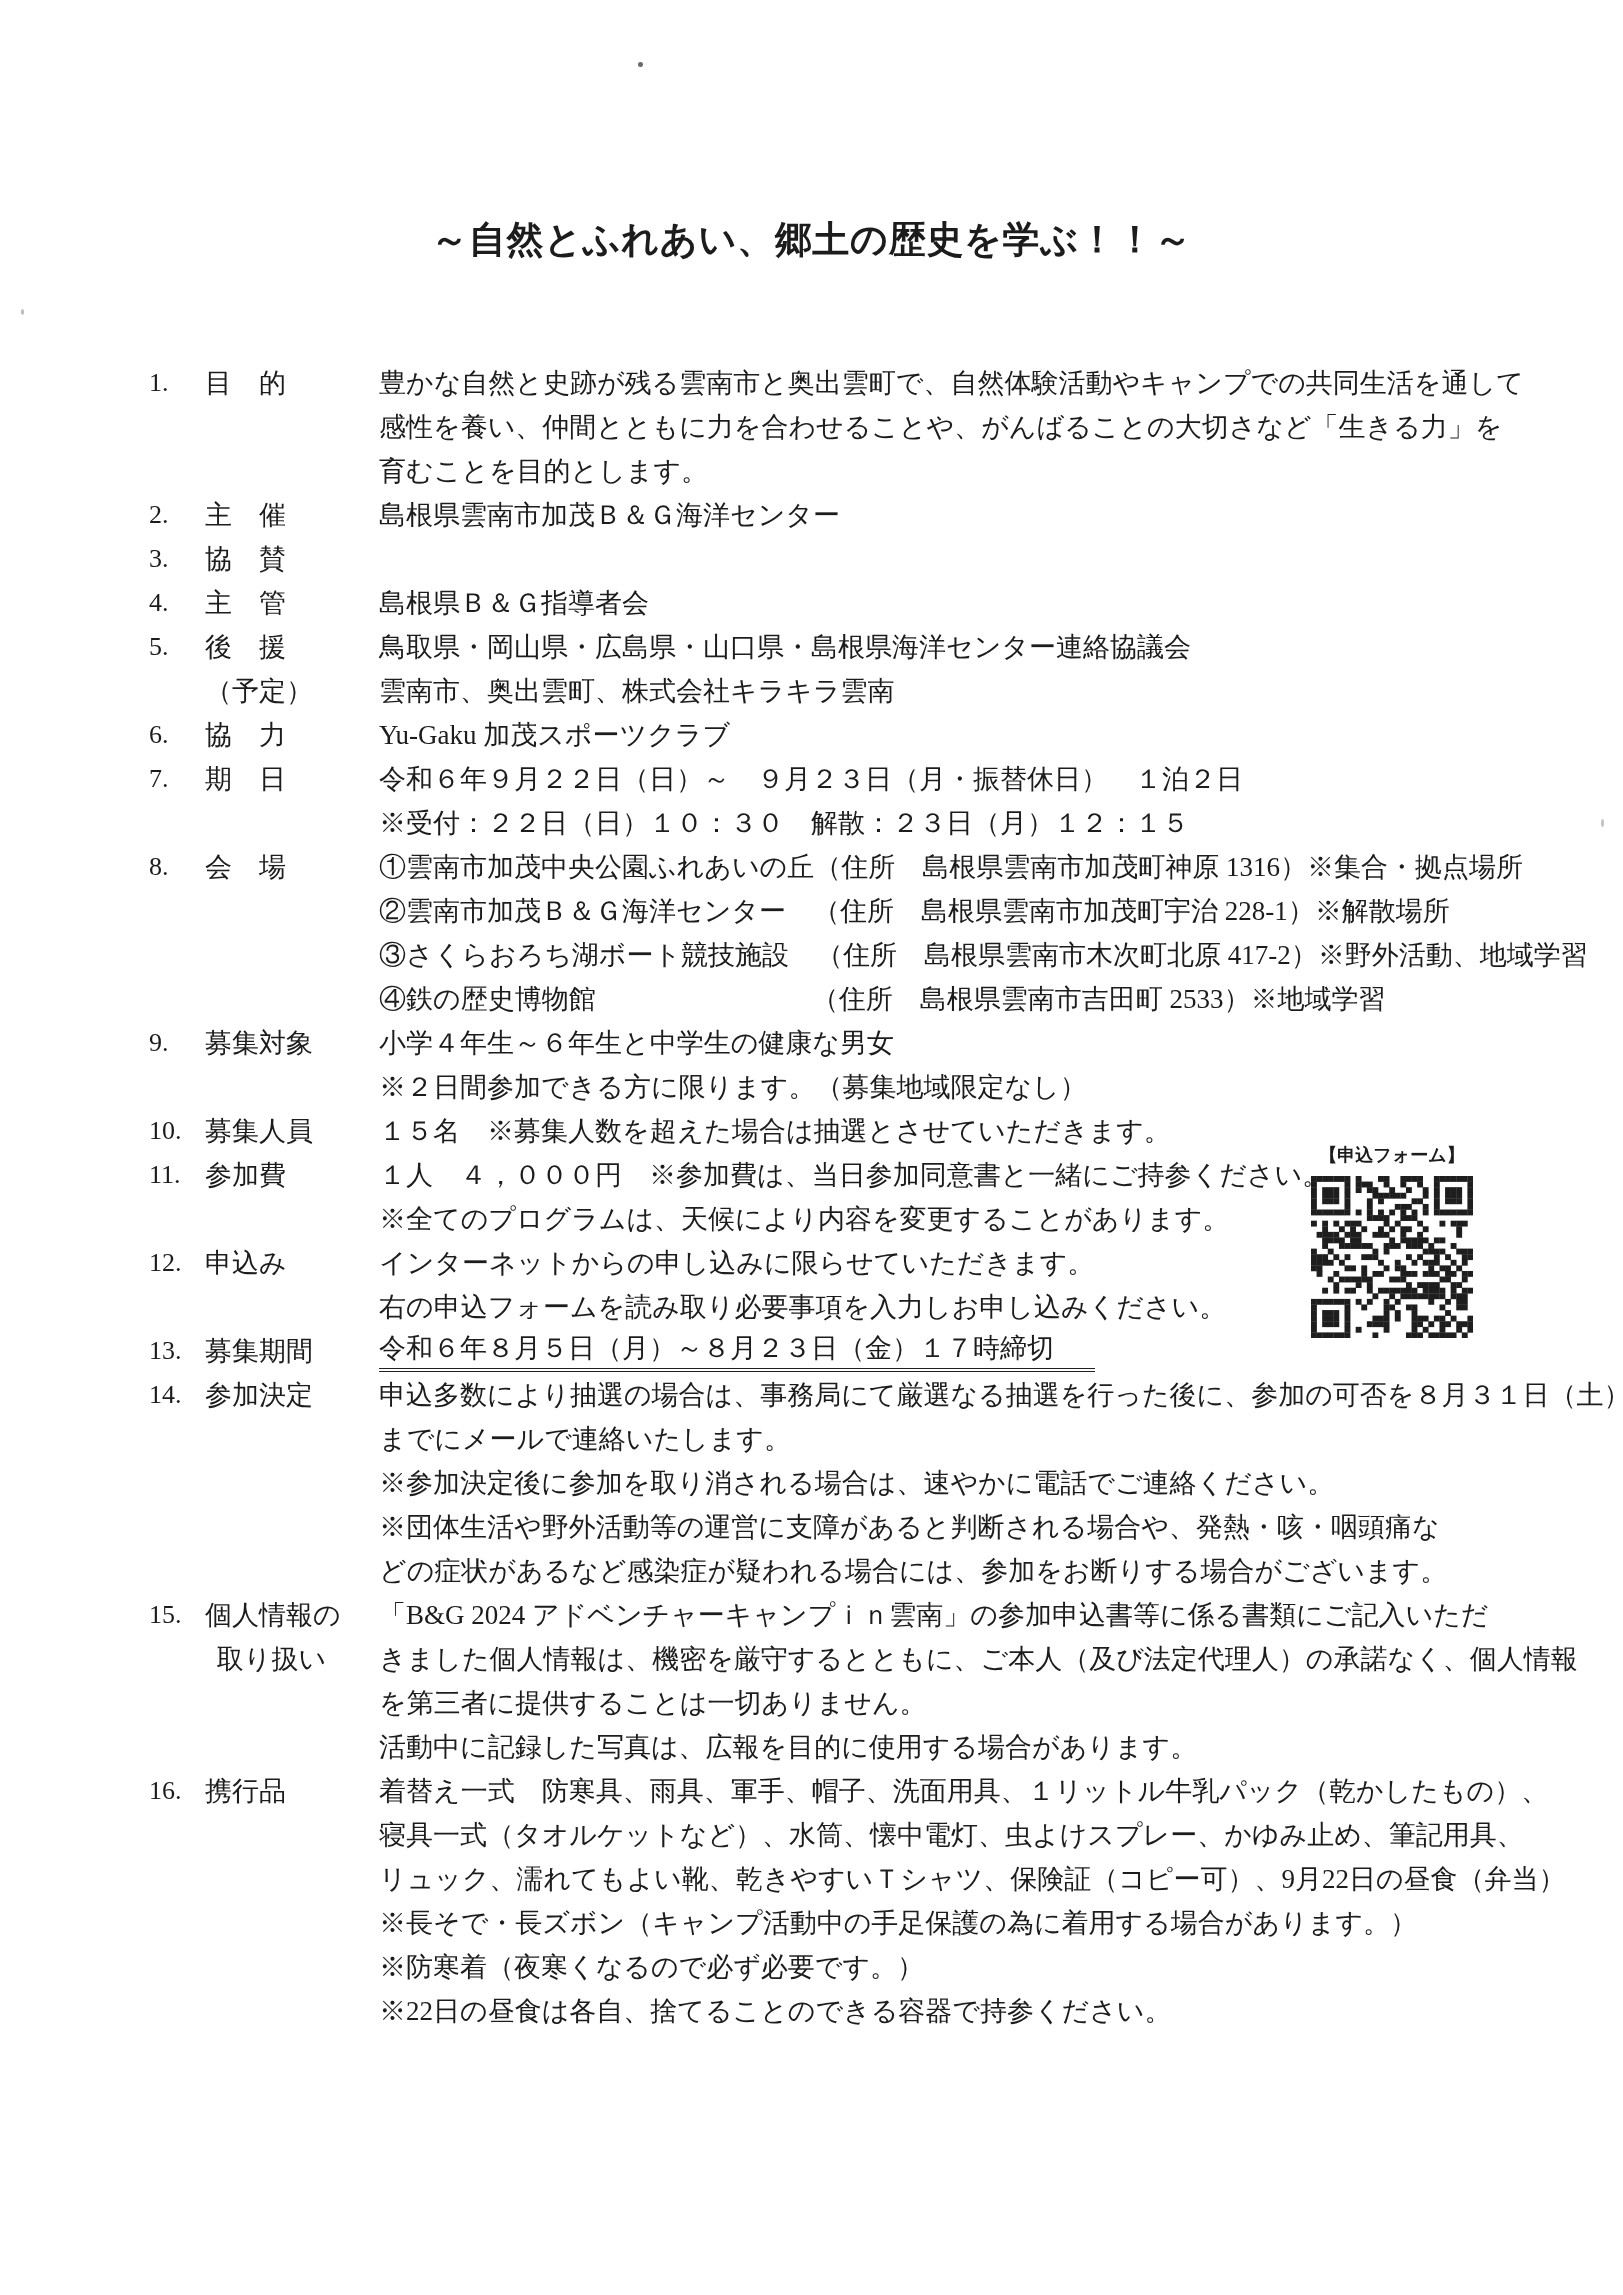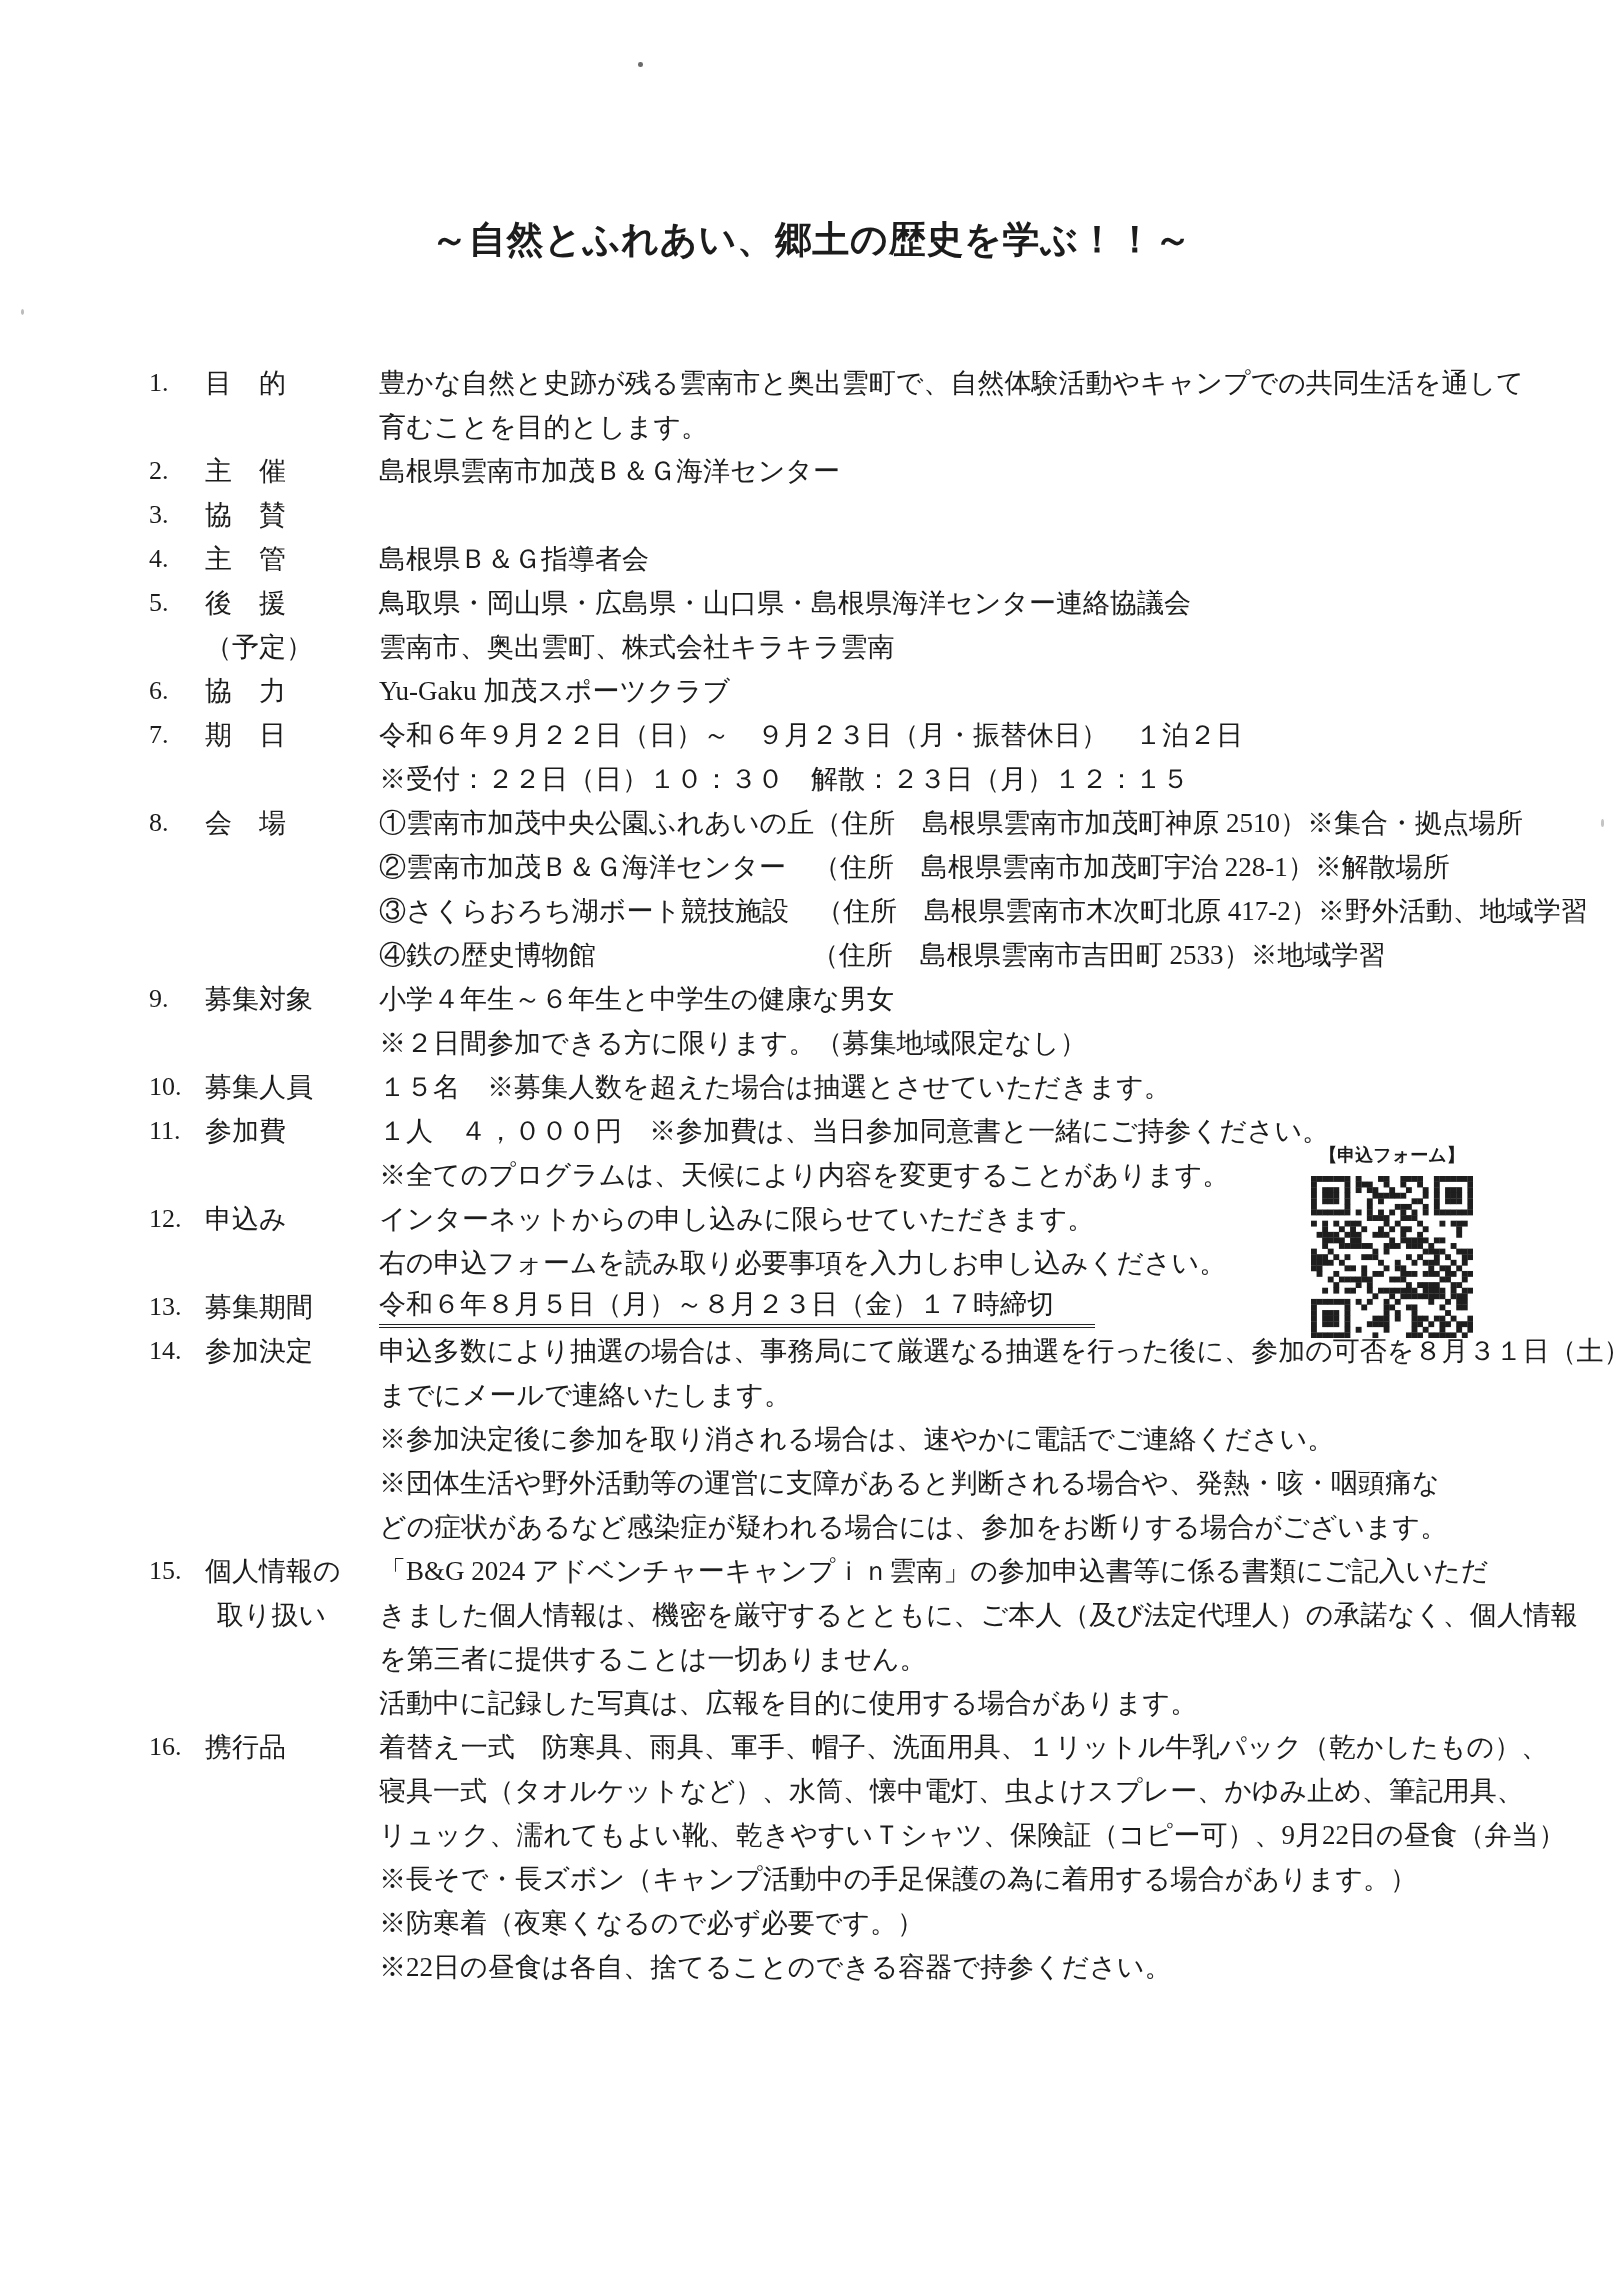--- a/index.html
+++ b/index.html
@@ -86,20 +86,25 @@
     <div>～自然とふれあい、郷土の歴史を学ぶ！！～</div>
   </div>
 
   <div class="rows" id="rows">
     <div class="row">
       <span class="num">1.</span>
       <span class="label">目　的</span>
       <span class="text">豊かな自然と史跡が残る雲南市と奥出雲町で、自然体験活動やキャンプでの共同生活を通して</span>
     </div>
 
+    <div class="row">
+      <span class="num"></span>
+      <span class="label"></span>
+      <span class="text">感性を養い、仲間とともに力を合わせることや、がんばることの大切さなど「生きる力」を</span>
+    </div>
 
     <div class="row">
       <span class="num"></span>
       <span class="label"></span>
       <span class="text">育むことを目的とします。</span>
     </div>
 
     <div class="row">
       <span class="num">2.</span>
       <span class="label">主　催</span>
@@ -143,21 +148,21 @@
 
     <div class="row">
       <span class="num"></span>
       <span class="label"></span>
       <span class="text">※受付：２２日（日）１０：３０　解散：２３日（月）１２：１５</span>
     </div>
 
     <div class="row">
       <span class="num">8.</span>
       <span class="label">会　場</span>
-      <span class="text">①雲南市加茂中央公園ふれあいの丘（住所　島根県雲南市加茂町神原 2510）※集合・拠点場所</span>
+      <span class="text">①雲南市加茂中央公園ふれあいの丘（住所　島根県雲南市加茂町神原 1316）※集合・拠点場所</span>
     </div>
 
     <div class="row">
       <span class="num"></span>
       <span class="label"></span>
       <span class="text">②雲南市加茂Ｂ＆Ｇ海洋センター　（住所　島根県雲南市加茂町宇治 228-1）※解散場所</span>
     </div>
 
     <div class="row">
       <span class="num"></span>

